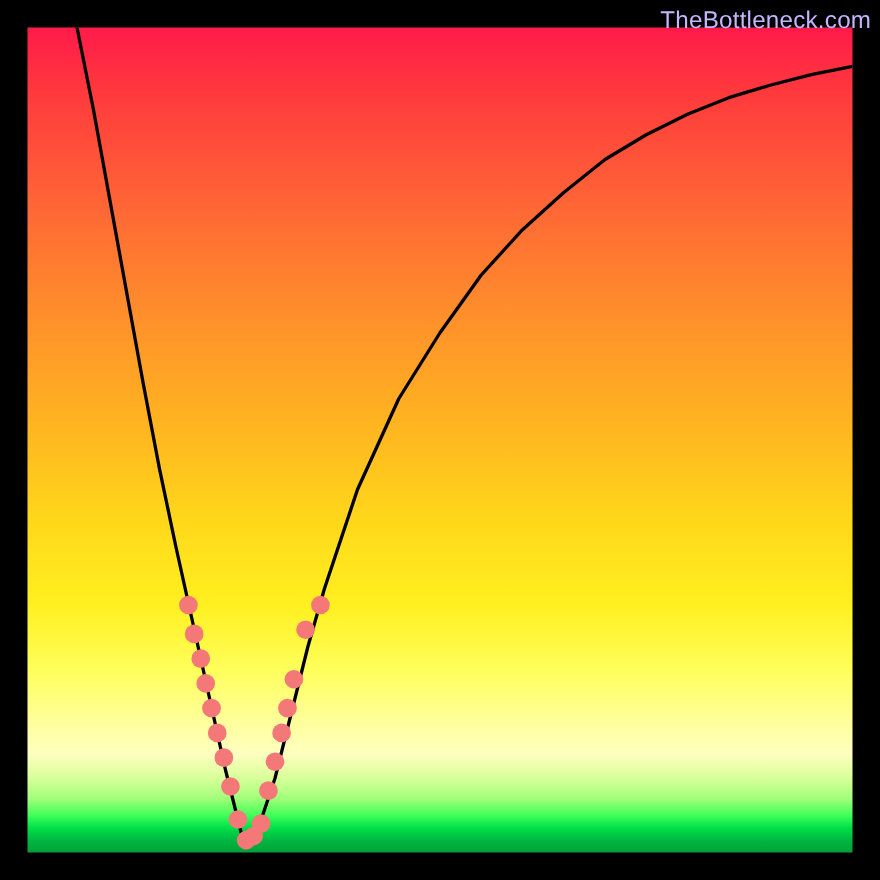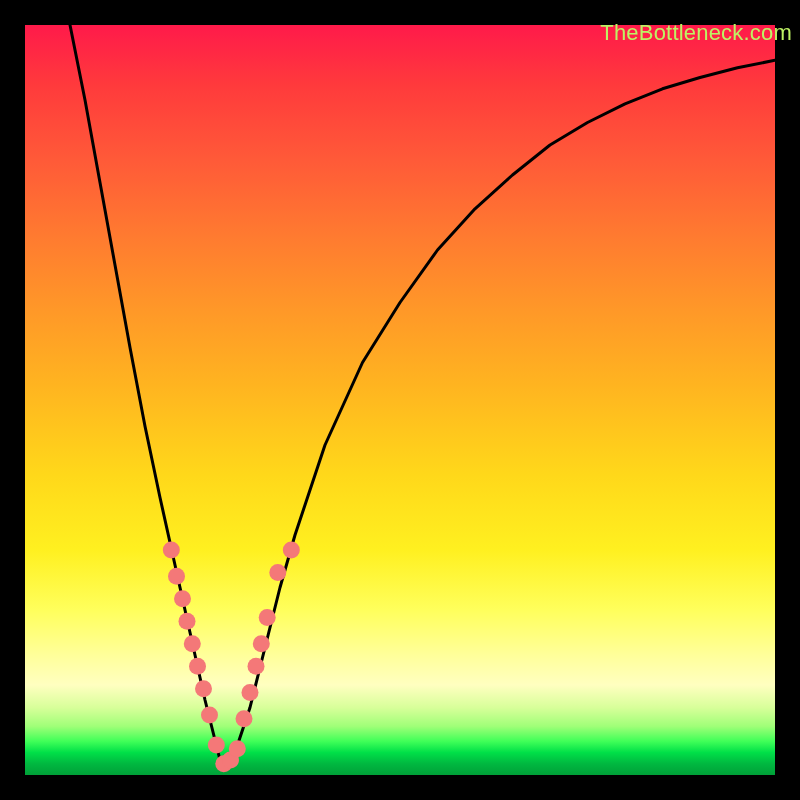--- a/index.html
+++ b/index.html
@@ -40,25 +40,25 @@
       #d8ff9a 91%,
       #a0ff78 93.5%,
       #40ff58 95.5%,
       #00e048 97%,
       #00b840 98.5%,
       #00a038 100%
     );
   }
   .watermark {
     position: absolute;
-    top: 20px;
+    top: 5px;
     right: 8px;
     font-family: Arial, Helvetica, sans-serif;
     font-size: 22px;
-    color: #bef264;
+    color: #c4b5fd;
     font-weight: 500;
     letter-spacing: 0.2px;
   }
   svg.curve-layer {
     position: absolute;
     top: 0;
     left: 0;
     width: 750px;
     height: 750px;
   }

